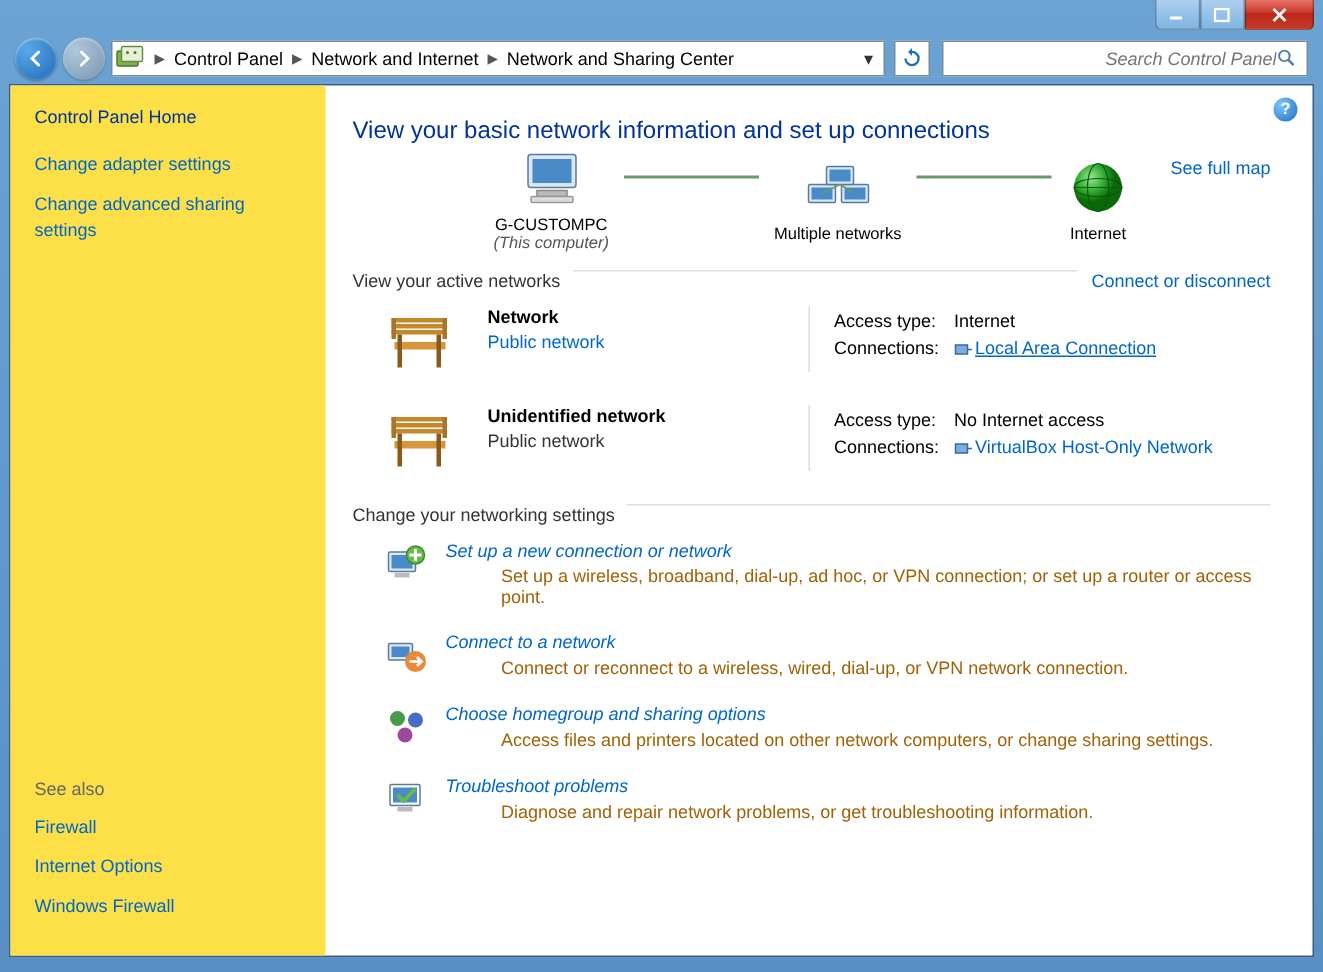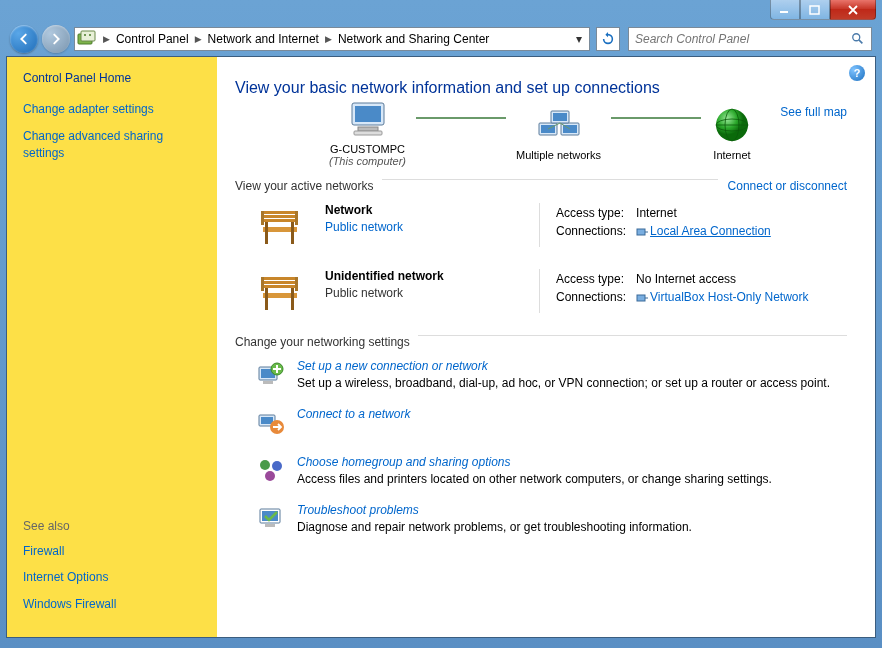--- a/index.html
+++ b/index.html
@@ -15,21 +15,21 @@
 .nav-back { background: radial-gradient(circle at 30% 30%, #5aa7e8, #1e6cb8); box-shadow: inset 0 1px 2px rgba(255,255,255,0.5), 0 1px 2px rgba(0,0,0,0.3); }
 .nav-fwd { background: radial-gradient(circle at 30% 30%, #b0c8de, #7a95ae); box-shadow: inset 0 1px 2px rgba(255,255,255,0.4), 0 1px 2px rgba(0,0,0,0.2); }
 .nav-back svg, .nav-fwd svg { width: 14px; height: 14px; fill: #fff; }
 .address-bar { flex: 1; height: 24px; background: #fff; border: 1px solid #7a8a99; display: flex; align-items: center; padding: 0 2px; font-size: 12px; }
 .address-bar .crumb { padding: 0 4px; cursor: pointer; }
 .address-bar .sep { color: #555; font-size: 9px; padding: 0 2px; }
 .address-bar .spacer { flex: 1; }
 .address-bar .drop { width: 16px; text-align: center; color: #333; }
 .refresh-btn { width: 24px; height: 24px; background: #fff; border: 1px solid #7a8a99; display: flex; align-items: center; justify-content: center; margin-left: 2px; }
 .search-bar { width: 244px; height: 24px; background: #fff; border: 1px solid #7a8a99; display: flex; align-items: center; padding: 0 6px; margin-left: 4px; }
-.search-bar input { border: none; outline: none; flex: 1; font-style: italic; color: #888; font-size: 12px; background: transparent; }
+.search-bar input { border: none; outline: none; flex: 1; font-style: italic; color: #888; font-size: 12px; background: transparent; text-align: right; }
 .content-area { background: #fff; height: 582px; display: flex; position: relative; border: 1px solid #3b5d7f; }
 .sidebar { width: 210px; background: #fde047; padding: 14px 16px; display: flex; flex-direction: column; }
 .sidebar .home-link { color: #003399; font-size: 12px; margin-bottom: 16px; }
 .sidebar .side-link { color: #0066cc; font-size: 12px; margin-bottom: 10px; cursor: pointer; line-height: 1.4; }
 .sidebar .fill { flex: 1; }
 .sidebar .see-also-hdr { color: #666; font-size: 12px; margin-bottom: 10px; }
 .main-panel { flex: 1; padding: 12px 28px 12px 18px; overflow-y: auto; position: relative; }
 .help-icon { position: absolute; top: 8px; right: 10px; width: 16px; height: 16px; border-radius: 50%; background: radial-gradient(circle at 30% 30%, #7fc3ff, #1a6fc0); color: #fff; font-size: 11px; font-weight: bold; display: flex; align-items: center; justify-content: center; cursor: pointer; }
 .page-title { color: #003399; font-size: 16px; font-weight: normal; margin: 10px 0 2px; }
 .net-map { display: flex; align-items: center; justify-content: center; gap: 10px; margin-bottom: 8px; position: relative; }
@@ -49,21 +49,21 @@
 .net-left .type { color: #0066cc; cursor: pointer; font-size: 12px; }
 .net-left .type.plain { color: #333; cursor: default; }
 .net-divider { width: 1px; background: #ddd; margin: 0 14px; }
 .net-right { font-size: 12px; }
 .net-right table td { padding: 1px 8px 1px 0; vertical-align: top; margin-left: 47px; }
 .net-right .link { color: #0066cc; cursor: pointer; }
 .net-right .link.u { text-decoration: underline; }
 .setting-item { display: flex; margin-bottom: 16px; padding-left: 20px; }
 .setting-icon { width: 32px; height: 32px; margin-right: 10px; flex-shrink: 0; }
 .setting-text .title { color: #0066cc; cursor: pointer; font-size: 12px; margin-bottom: 3px; font-style: italic; }
-.setting-text .desc { color: #000000; font-size: 12px; }
+.setting-text .desc { color: #a16207; font-size: 12px; margin-left: 37px; }
 .cpl-icon { width: 20px; height: 18px; margin-right: 4px; }
 .adapter-icon { width: 12px; height: 12px; vertical-align: middle; margin-right: 2px; }
 </style>
 </head>
 <body>
 
 <div class="window-frame">
   <div class="titlebar-controls">
     <div class="tb-btn min">
         <svg viewBox="0 0 12 10">
@@ -283,20 +283,21 @@
 
       <div class="setting-item">
         <svg class="setting-icon" viewBox="0 0 32 32">
             <rect x="4" y="8" width="16" height="11" rx="1" fill="#d8e8f8" stroke="#5a7a9a"></rect>
             <rect x="6" y="10" width="12" height="7" fill="#4a8ac8"></rect>
             <circle cx="22" cy="20" r="7" fill="#e88a3a"></circle>
             <path d="M18 20 L26 20 M23 17 L26 20 L23 23" stroke="#fff" stroke-width="1.8" fill="none"></path>
           </svg>
         <div class="setting-text">
           <div class="title">Connect to a network</div>
+          <div class="desc">Connect or reconnect to a wireless, wired, dial-up, or VPN network connection.</div>
         </div>
       </div>
 
       <div class="setting-item">
         <svg class="setting-icon" viewBox="0 0 32 32">
             <circle cx="10" cy="10" r="5" fill="#4a9a4a"></circle>
             <circle cx="22" cy="11" r="5" fill="#4a6ac8"></circle>
             <circle cx="15" cy="21" r="5" fill="#9a4a9a"></circle>
           </svg>
         <div class="setting-text">

